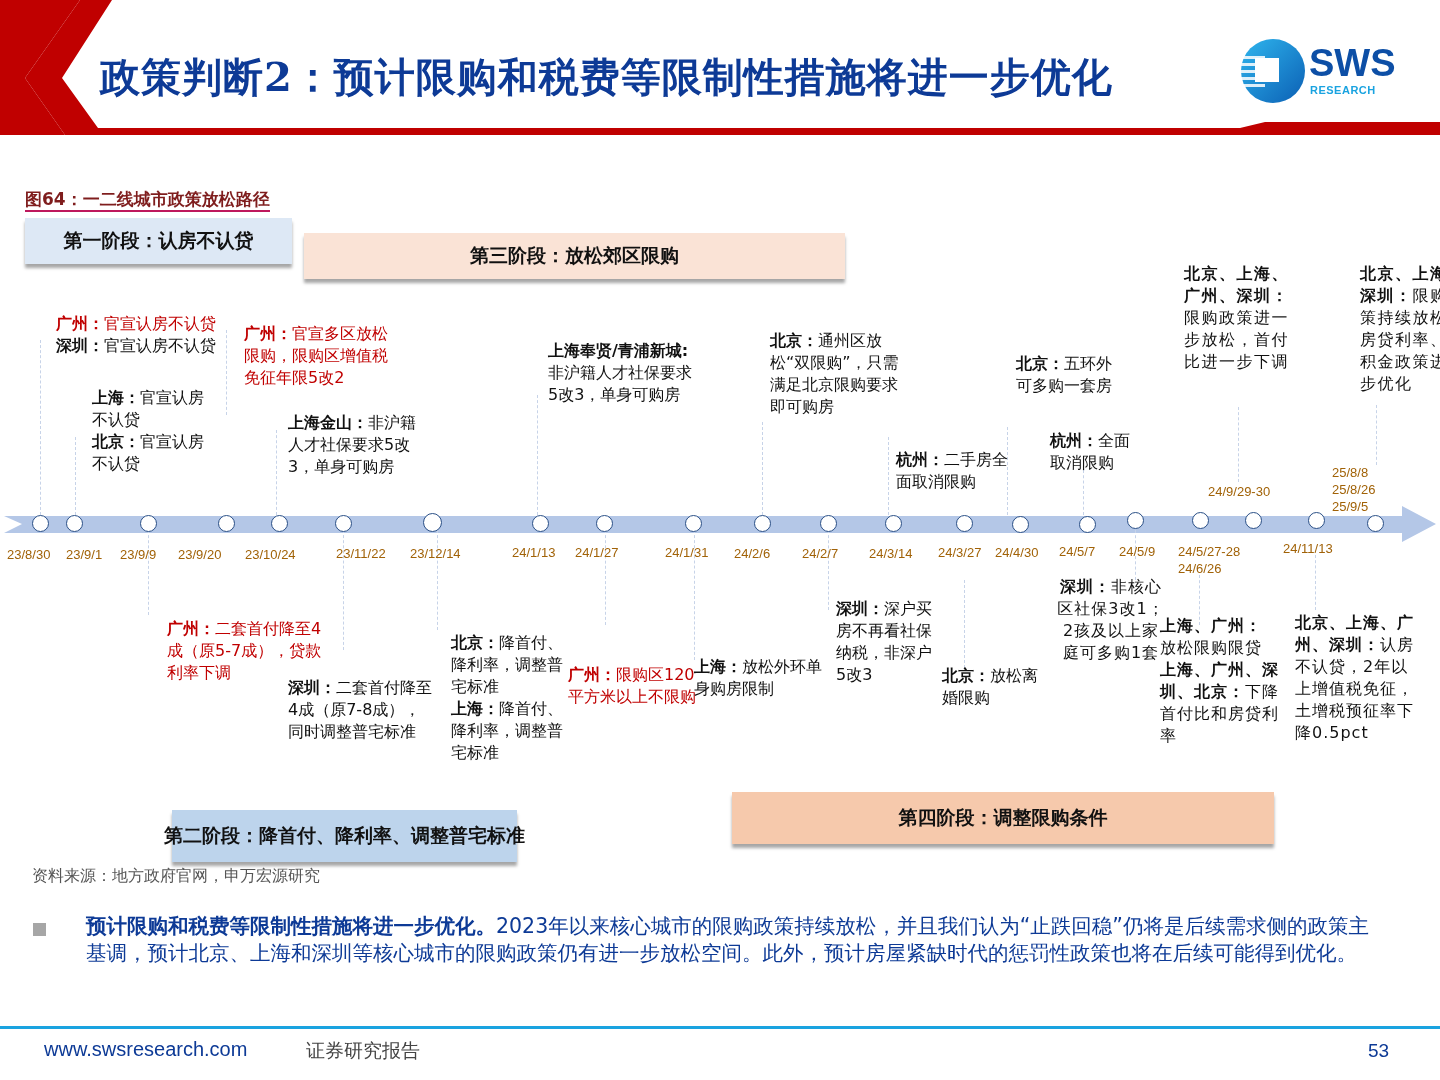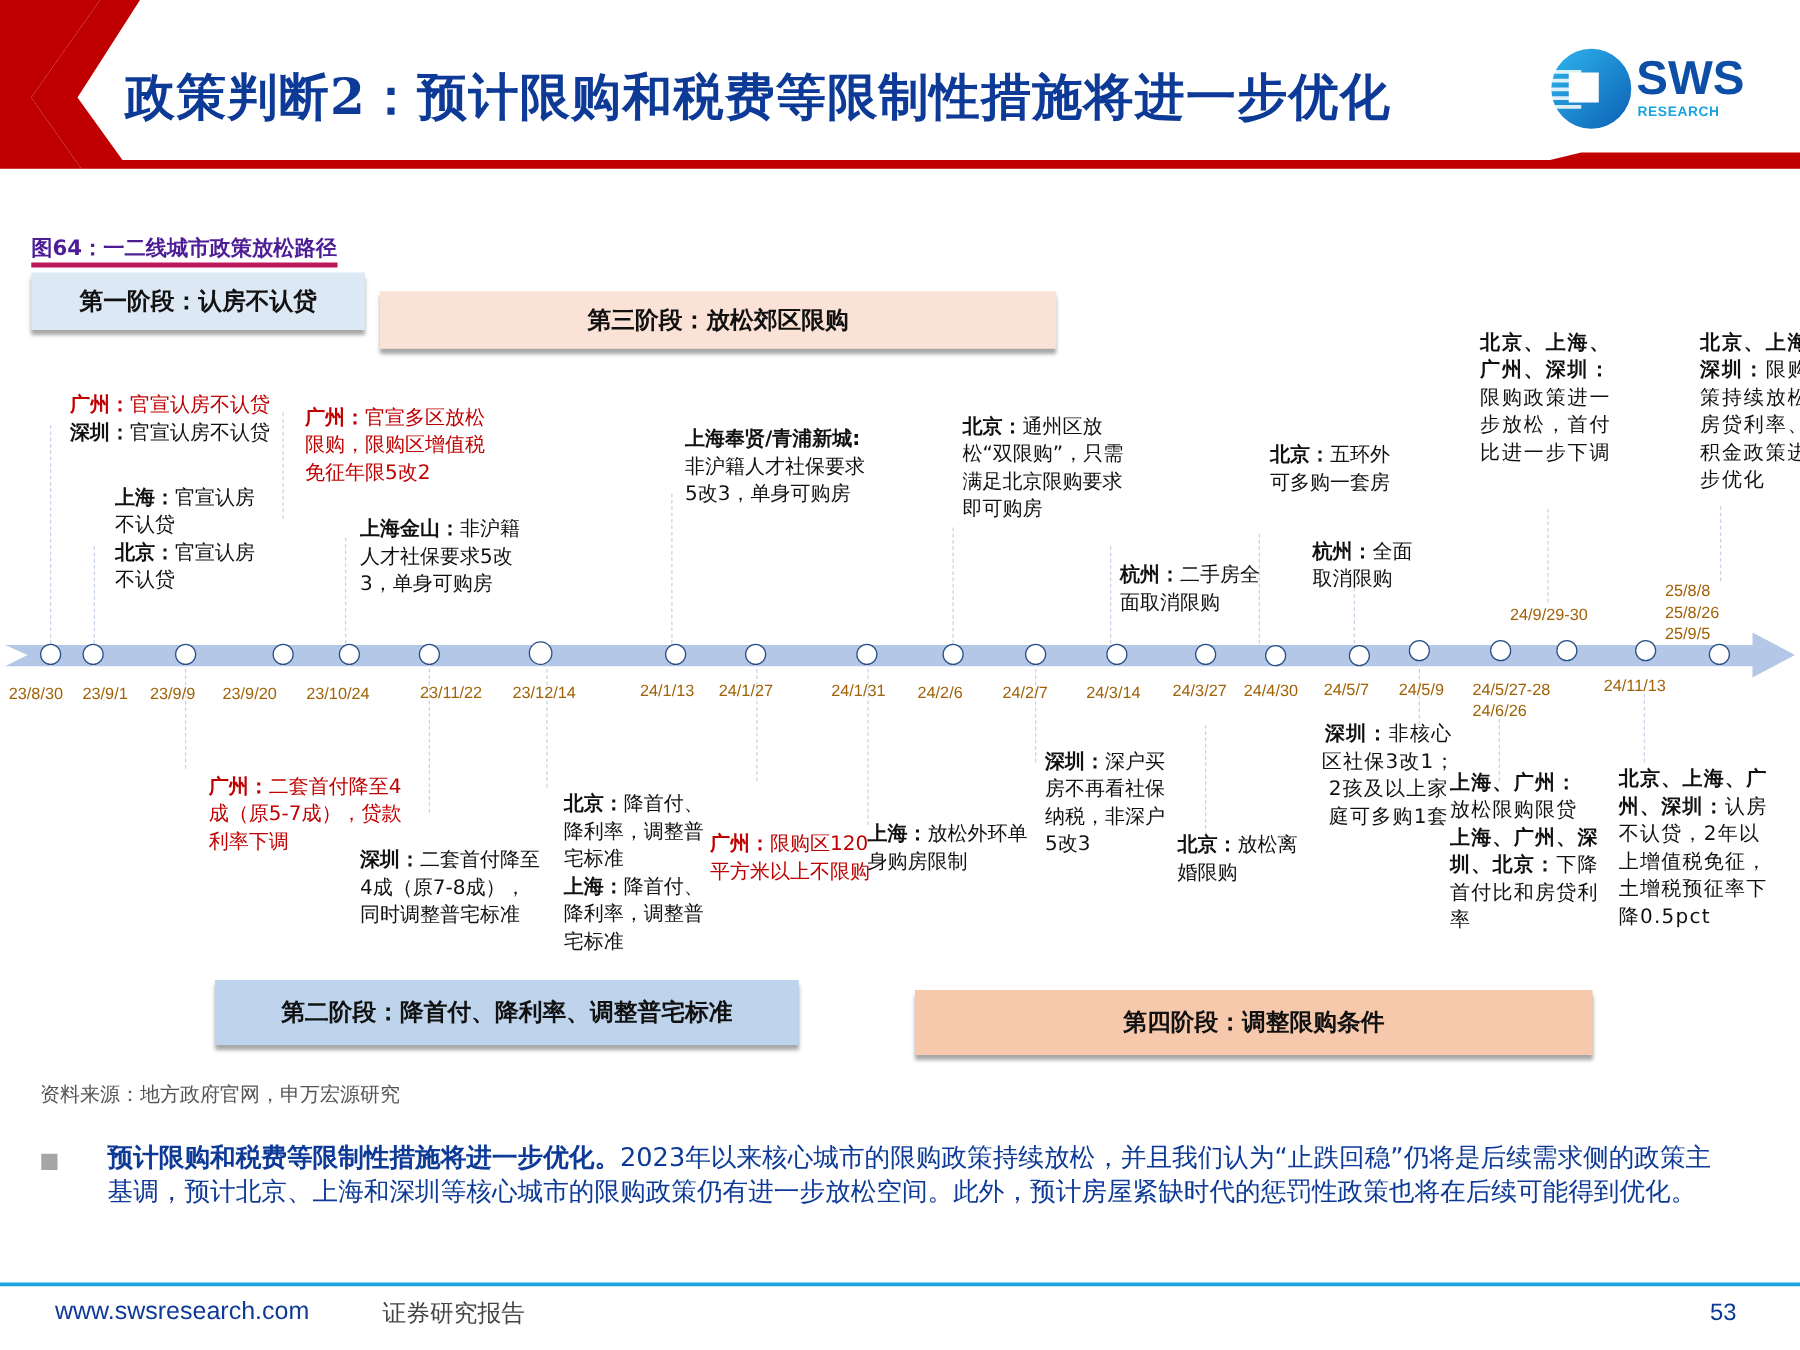--- a/index.html
+++ b/index.html
@@ -7,22 +7,22 @@
          font-family:"DejaVu Sans","Liberation Sans",sans-serif; color:#000; }
   
   #hdr-svg { position:absolute; left:0; top:0; }
   .page-title { position:absolute; left:100px; top:50px; font-family:"DejaVu Serif","Liberation Serif",serif;
                 font-weight:bold; font-size:40px; color:#0d3a96; letter-spacing:1px; white-space:nowrap; }
   .logo { position:absolute; left:1233px; top:36px; width:80px; height:70px; }
   .logo-text { position:absolute; left:1309px; top:44px; font-family:"Liberation Sans",sans-serif; font-weight:bold;
                font-size:38px; color:#0d4fa6; letter-spacing:0px; line-height:38px; }
   .logo-sub { position:absolute; left:1310px; top:84px; font-family:"Liberation Sans",sans-serif; font-weight:bold;
               font-size:11px; color:#1aa3e0; letter-spacing:0.5px; }
-  .fig-title { position:absolute; left:25px; top:188px; font-size:17px; font-weight:bold; color:#4c1d95;
-               border-bottom:4px solid #be185d; line-height:22px; white-space:nowrap; }
+  .fig-title { position:absolute; left:25px; top:188px; font-size:17px; font-weight:bold; color:#7f1d1d;
+               border-bottom:2px solid #be185d; line-height:22px; white-space:nowrap; }
   .stage { position:absolute; display:flex; align-items:center; justify-content:center; font-weight:bold;
            font-size:19px; color:#111; box-shadow:0 4px 3px rgba(0,0,0,0.35); white-space:nowrap; }
   .timeline { position:absolute; left:0; top:506px; }
   .date { position:absolute; font-size:13px; color:#a16207; white-space:nowrap; line-height:17px; font-family:"Liberation Sans",sans-serif; }
   .node { position:absolute; width:17px; height:17px; border:1.6px solid #2a4f86; border-radius:50%; background:#fff; box-sizing:border-box; }
   .vline { position:absolute; width:0; border-left:1.5px dashed #c7d3e8; }
   .note { position:absolute; font-size:16px; line-height:22px; color:#111; }
   .note b { font-weight:bold; }
   .red { color:#c00000; }
   .source { position:absolute; left:32px; top:866px; font-size:16px; color:#555; white-space:nowrap; }
@@ -62,21 +62,21 @@
 <div class="logo-sub">RESEARCH</div>
 
 <div class="fig-title">图64：一二线城市政策放松路径</div>
 
 <div class="stage" style="left:25px;top:218px;width:267px;height:46px;background:#dde8f5;">
   <span>第一阶段：认房不认贷</span>
   </div>
 <div class="stage" style="left:304px;top:218px;width:541px;height:46px;background:#fae3d6;margin-top:15px;">
   <span>第三阶段：放松郊区限购</span>
   </div>
-<div class="stage" style="left:172px;top:784px;width:467px;height:52px;background:#bdd4ec;">
+<div class="stage" style="left:172px;top:810px;width:345px;height:52px;background:#bdd4ec;">
   <span>第二阶段：降首付、降利率、调整普宅标准</span>
   </div>
 <div class="stage" style="left:732px;top:792px;width:542px;height:52px;background:#f6c9ac;">
   <span>第四阶段：调整限购条件</span>
   </div>
 
 <svg class="timeline" width="1440" height="40" viewBox="0 0 1440 40">
   <polygon points="4,10 1402,10 1402,0 1436,18 1402,36 1402,27 4,27 22,18" fill="#b4c7e7"></polygon>
 </svg>
 

